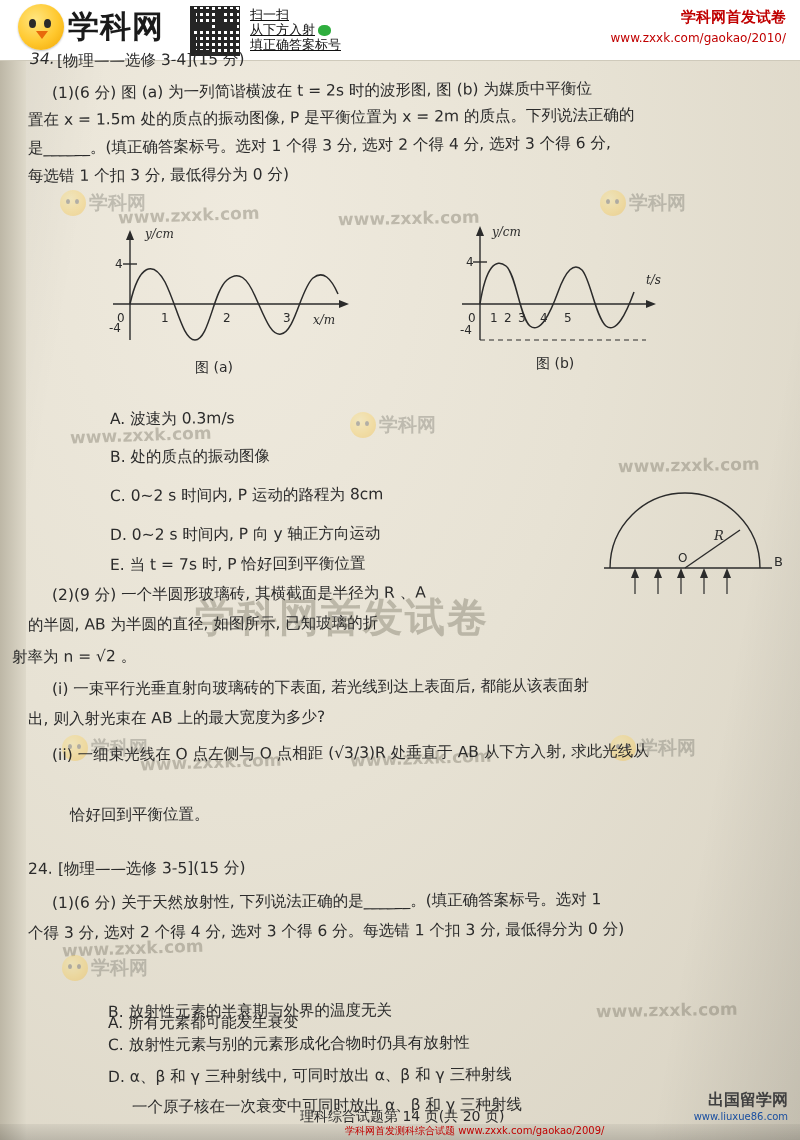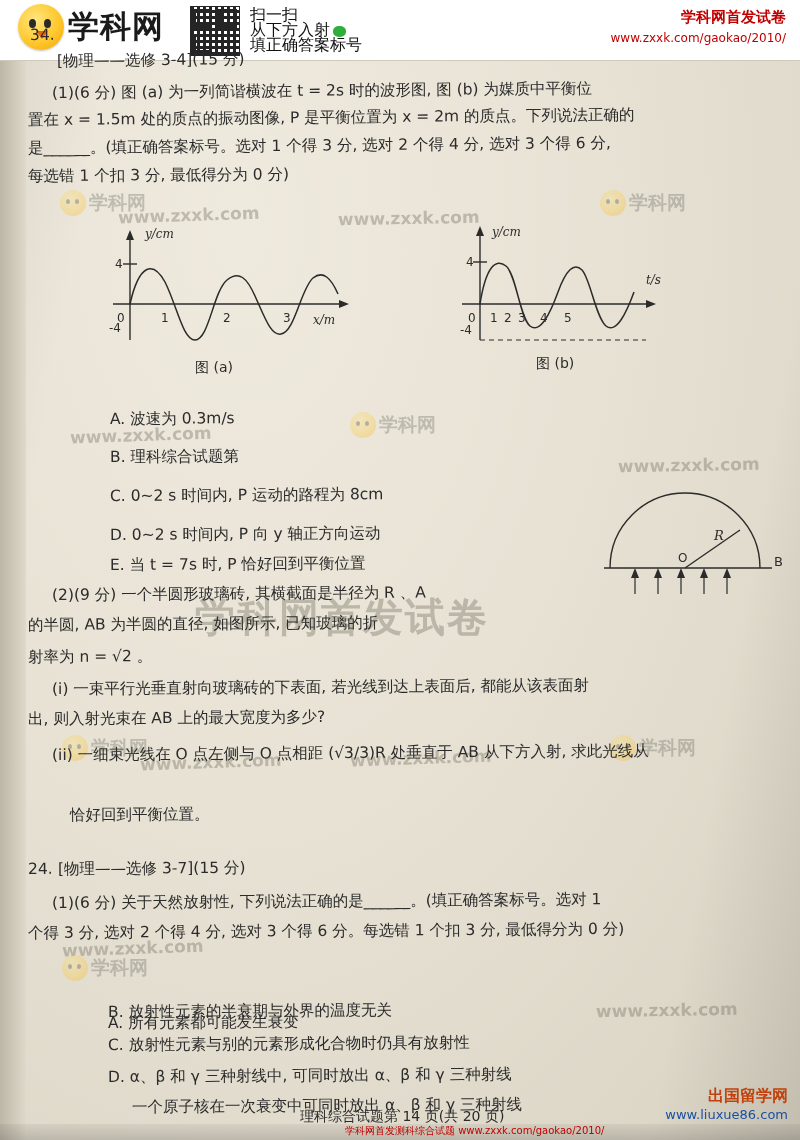--- a/index.html
+++ b/index.html
@@ -35,21 +35,21 @@
   .logo-beak{position:absolute;left:18px;top:27px;width:0;height:0;border-left:6px solid transparent;border-right:6px solid transparent;border-top:8px solid #e8690b;}
   .logo-text{font-size:31px;font-weight:bold;color:#1a1a1a;letter-spacing:1px;font-family:"DejaVu Sans",sans-serif;}
   .qr{position:absolute;left:190px;top:6px;width:48px;height:48px;background:#fff;
       background-image:
         linear-gradient(90deg,#000 50%,transparent 50%),
         linear-gradient(0deg,#000 50%,transparent 50%);
       background-size:6px 6px,6px 6px;
       opacity:.85;border:1px solid #000;}
   .qr-inner{position:absolute;inset:0;}
   .qr-inner span{position:absolute;background:#000;}
-  .scan-lines{position:absolute;left:250px;top:7px;font-size:16px;color:#111;line-height:15px;}
+  .scan-lines{position:absolute;left:250px;top:7px;font-size:13px;color:#111;line-height:15px;text-decoration:underline;}
   .wechat{display:inline-block;width:13px;height:11px;border-radius:6px/5px;background:#2fae3e;position:relative;top:2px;margin-left:3px;}
   .banner-right{position:absolute;right:14px;top:8px;text-align:right;}
   .banner-right .t1{font-size:15px;color:#c00000;font-weight:bold;}
   .banner-right .t2{font-size:12px;color:#c00000;margin-top:4px;}
 
   
   .body-text{
     position:absolute;left:0;top:0;width:800px;height:1140px;
     color:#2b2b2b;font-size:15.5px;line-height:1;
     font-family:"DejaVu Sans","Liberation Sans",sans-serif;
@@ -64,22 +64,22 @@
   .wm-logo .c::after{content:"";position:absolute;left:15px;top:9px;width:4px;height:5px;border-radius:50%;background:#333;}
   .wm-logo .t{font-size:19px;font-weight:bold;color:#5a5a52;}
   .bigwm{position:absolute;left:195px;top:590px;font-size:40px;font-weight:bold;color:rgba(150,145,130,.55);
          letter-spacing:2px;pointer-events:none;white-space:nowrap;}
 
   
   svg{position:absolute;pointer-events:none;}
 
   .footer-note{position:absolute;left:300px;top:1108px;font-size:14px;color:#2b2b2b;}
   .footer-brand{position:absolute;right:12px;bottom:18px;text-align:right;}
-  .footer-brand .fb1{font-size:16px;color:#c2410c;font-weight:bold;}
-  .footer-brand .fb2{font-size:13px;color:#1a4fa0;}
+  .footer-brand .fb1{font-size:16px;color:#404040;font-weight:bold;}
+  .footer-brand .fb2{font-size:10px;color:#1a4fa0;}
   .footer-red{position:absolute;left:345px;bottom:2px;font-size:10px;color:#c00000;}
 </style>
 </head>
 <body>
 
 <div class="page"></div>
 <div class="edge-left"></div>
 <div class="edge-bottom"></div>
 
 <div class="banner">
@@ -145,44 +145,44 @@
 <div class="wm-logo" style="left:62px;top:955px;">
     <div class="c"></div>
     <div class="t">学科网</div>
   </div>
 <div class="wm" style="left:596px;top:1000px;transform:rotate(-1deg);">www.zxxk.com</div>
 
 <div class="bigwm">学科网首发试卷</div>
 
 <div class="body-text">
 
-  <span class="ln" style="left:30px;top:28px;transform:rotate(-0.6deg);">34.</span>
+  <span class="ln" style="left:30px;top:52px;transform:rotate(-0.6deg);font-style:italic;">34.</span>
   <span class="ln" style="left:57px;top:54px;transform:rotate(-0.6deg);">[物理——选修 3-4](15 分)</span>
 
   <span class="ln" style="left:52px;top:86px;transform:rotate(-0.5deg);">(1)(6 分) 图 (a) 为一列简谐横波在 t = 2s 时的波形图, 图 (b) 为媒质中平衡位</span>
   <span class="ln" style="left:28px;top:113px;transform:rotate(-0.5deg);">置在 x = 1.5m 处的质点的振动图像, P 是平衡位置为 x = 2m 的质点。下列说法正确的</span>
   <span class="ln" style="left:28px;top:141px;transform:rotate(-0.5deg);">是______。(填正确答案标号。选对 1 个得 3 分, 选对 2 个得 4 分, 选对 3 个得 6 分,</span>
   <span class="ln" style="left:28px;top:169px;transform:rotate(-0.4deg);">每选错 1 个扣 3 分, 最低得分为 0 分)</span>
 
   <span class="ln" style="left:110px;top:412px;transform:rotate(-0.4deg);">A. 波速为 0.3m/s</span>
-  <span class="ln" style="left:110px;top:450px;transform:rotate(-0.4deg);">B. 理科综合试题第</span>
+  <span class="ln" style="left:110px;top:450px;transform:rotate(-0.4deg);">B. 处的质点的振动图像</span>
   <span class="ln" style="left:110px;top:489px;transform:rotate(-0.4deg);">C. 0~2 s 时间内, P 运动的路程为 8cm</span>
   <span class="ln" style="left:110px;top:528px;transform:rotate(-0.4deg);">D. 0~2 s 时间内, P 向 y 轴正方向运动</span>
   <span class="ln" style="left:110px;top:558px;transform:rotate(-0.4deg);">E. 当 t = 7s 时, P 恰好回到平衡位置</span>
 
   <span class="ln" style="left:52px;top:588px;transform:rotate(-0.4deg);">(2)(9 分) 一个半圆形玻璃砖, 其横截面是半径为 R 、A</span>
   <span class="ln" style="left:28px;top:618px;transform:rotate(-0.4deg);">的半圆, AB 为半圆的直径, 如图所示, 已知玻璃的折</span>
-  <span class="ln" style="left:28px;top:650px;transform:rotate(-0.4deg);">射率为 n = √2 。</span>
+  <span class="ln" style="left:12px;top:650px;transform:rotate(-0.4deg);">射率为 n = √2 。</span>
   <span class="ln" style="left:52px;top:682px;transform:rotate(-0.4deg);">(i) 一束平行光垂直射向玻璃砖的下表面, 若光线到达上表面后, 都能从该表面射</span>
   <span class="ln" style="left:28px;top:712px;transform:rotate(-0.4deg);">出, 则入射光束在 AB 上的最大宽度为多少?</span>
   <span class="ln" style="left:52px;top:748px;transform:rotate(-0.4deg);">(ii) 一细束光线在 O 点左侧与 O 点相距 (√3/3)R 处垂直于 AB 从下方入射, 求此光线从</span>
   <span class="ln" style="left:70px;top:808px;transform:rotate(-0.4deg);">恰好回到平衡位置。</span>
 
   <span class="ln" style="left:28px;top:862px;transform:rotate(-0.4deg);">24.</span>
-  <span class="ln" style="left:58px;top:862px;transform:rotate(-0.4deg);">[物理——选修 3-7](15 分)</span>
+  <span class="ln" style="left:58px;top:862px;transform:rotate(-0.4deg);">[物理——选修 3-5](15 分)</span>
 
   <span class="ln" style="left:52px;top:896px;transform:rotate(-0.4deg);">(1)(6 分) 关于天然放射性, 下列说法正确的是______。(填正确答案标号。选对 1</span>
   <span class="ln" style="left:28px;top:926px;transform:rotate(-0.4deg);">个得 3 分, 选对 2 个得 4 分, 选对 3 个得 6 分。每选错 1 个扣 3 分, 最低得分为 0 分)</span>
 
   <span class="ln" style="left:108px;top:972px;transform:rotate(-0.4deg);margin-top:44px;">A. 所有元素都可能发生衰变</span>
   <span class="ln" style="left:108px;top:1005px;transform:rotate(-0.4deg);">B. 放射性元素的半衰期与外界的温度无关</span>
   <span class="ln" style="left:108px;top:1038px;transform:rotate(-0.4deg);">C. 放射性元素与别的元素形成化合物时仍具有放射性</span>
   <span class="ln" style="left:108px;top:1070px;transform:rotate(-0.4deg);">D. α、β 和 γ 三种射线中, 可同时放出 α、β 和 γ 三种射线</span>
   <span class="ln" style="left:132px;top:1100px;transform:rotate(-0.4deg);">一个原子核在一次衰变中可同时放出 α、β 和 γ 三种射线</span>
 </div>
@@ -251,13 +251,13 @@
   <text x="124" y="50" font-size="13" font-style="italic" fill="#2b2b2b" font-family="DejaVu Serif, serif">R</text>
   <text x="88" y="72" font-size="12" fill="#2b2b2b">O</text>
   <text x="184" y="76" font-size="13" fill="#2b2b2b">B</text>
 </svg>
 
 <div class="footer-note">理科综合试题第 14 页(共 20 页)</div>
 <div class="footer-brand">
   <div class="fb1">出国留学网</div>
   <div class="fb2">www.liuxue86.com</div>
 </div>
-<div class="footer-red">学科网首发测科综合试题 www.zxxk.com/gaokao/2010/</div>
+<div class="footer-red">学科网首发测科综合试题 www.zxxk.com/gaokao/2009/</div>
 
 </body></html>

